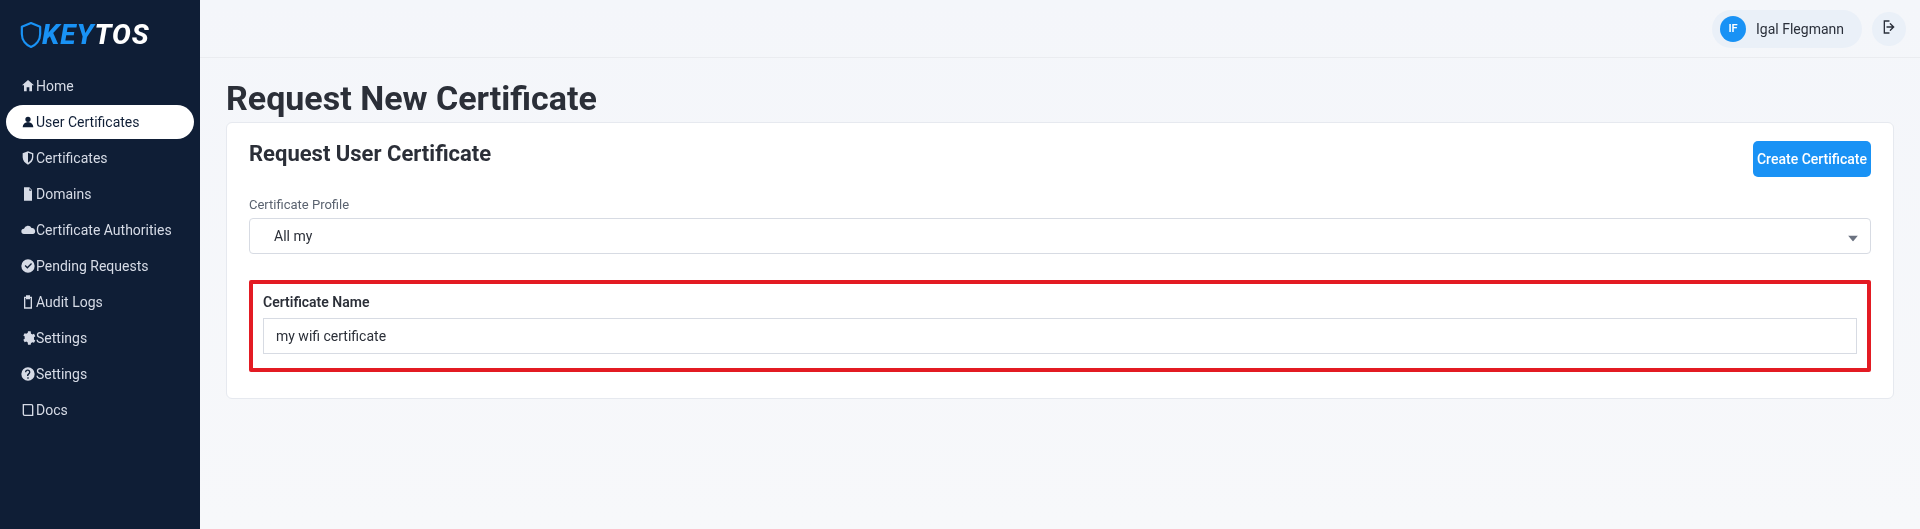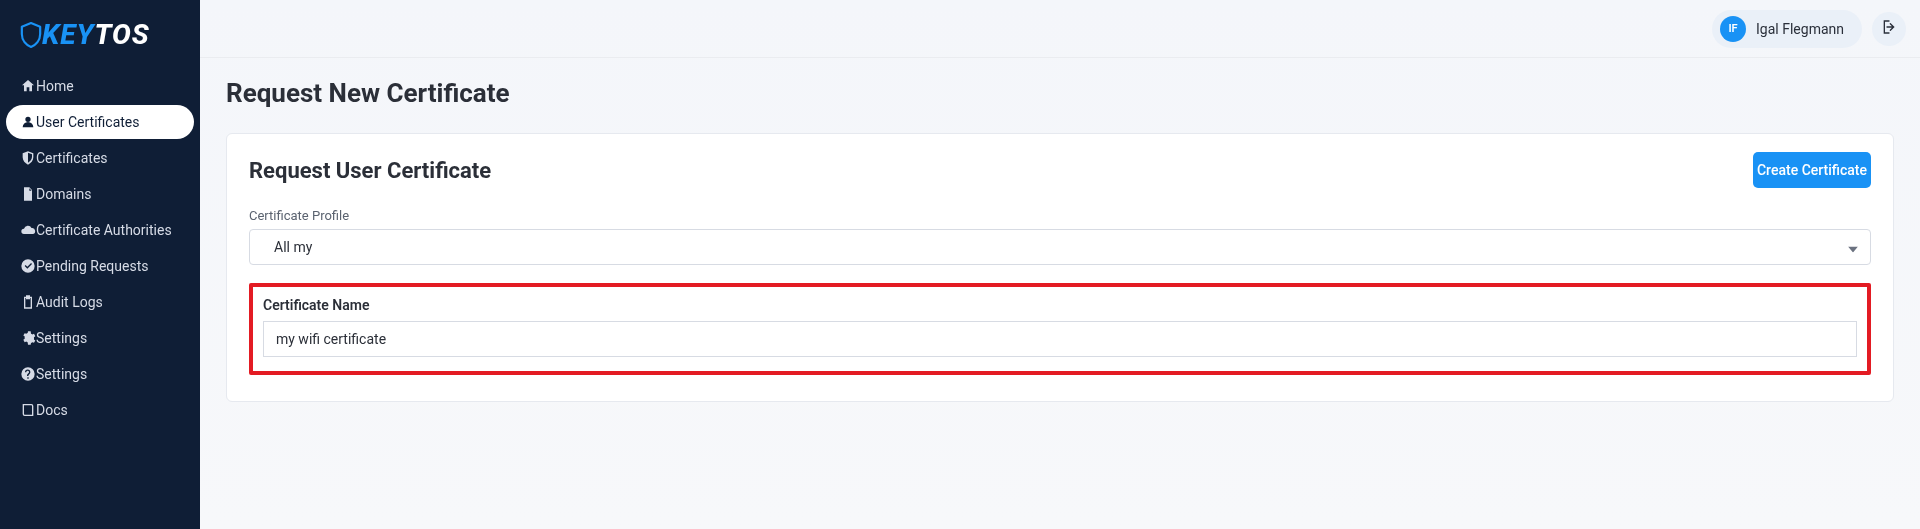--- a/index.html
+++ b/index.html
@@ -126,35 +126,35 @@
       align-items: center;
       justify-content: center;
       cursor: pointer;
     }
     .logout-btn svg { stroke:#2a2f3a; }
 
     .content {
       padding: 20px 26px;
     }
     .page-title {
-      font-size: 26px;
+      font-size: 34px;
       font-weight: 700;
       color: #2b2f38;
-      margin-bottom: 25px;
+      margin-bottom: 4px;
     }
     .card {
       background: #fff;
       border-radius: 6px;
       border: 1px solid #e6e9ef;
       padding: 18px 22px 26px 22px;
     }
     .card-header {
       display: flex;
       justify-content: space-between;
-      align-items: center;
+      align-items: flex-start;
       margin-bottom: 20px;
     }
     .card-title {
       font-size: 22px;
       font-weight: 700;
       color: #2b2f38;
     }
     .primary-btn {
       background: #1992f5;
       color: #fff;
@@ -165,21 +165,21 @@
       font-weight: 500;
       cursor: pointer;
     }
     .field-label {
       font-size: 13px;
       color: #5b6370;
       margin-bottom: 6px;
       display: block;
     }
     .select-row {
-      margin-bottom: 18px;
+      margin-bottom: 26px;
     }
     .select {
       position: relative;
       width: 100%;
       border: 1px solid #d7dbe3;
       border-radius: 4px;
       background: #fff;
       cursor: pointer;
       padding-left: 12px;
     }

